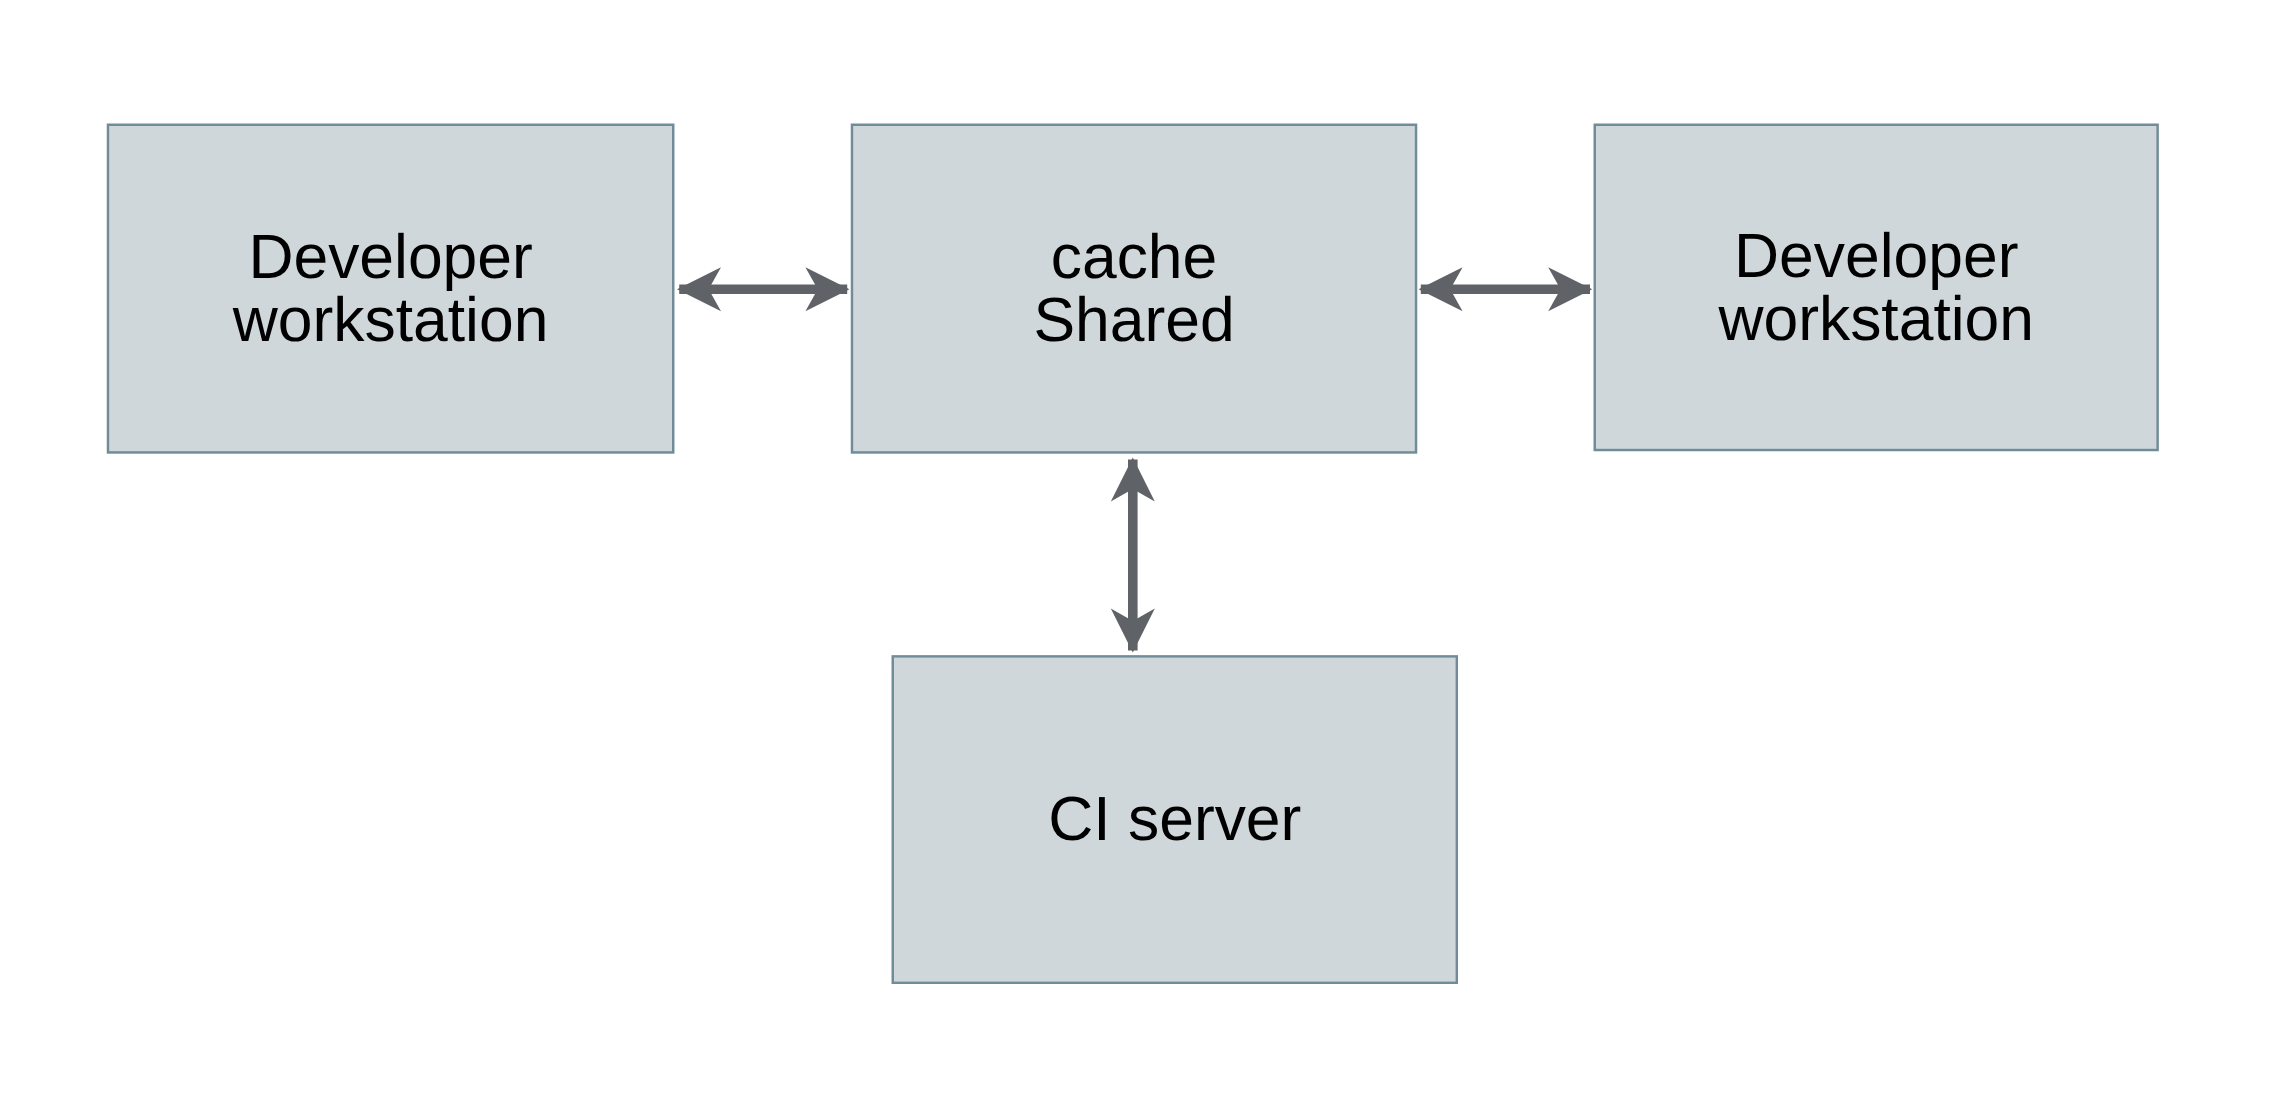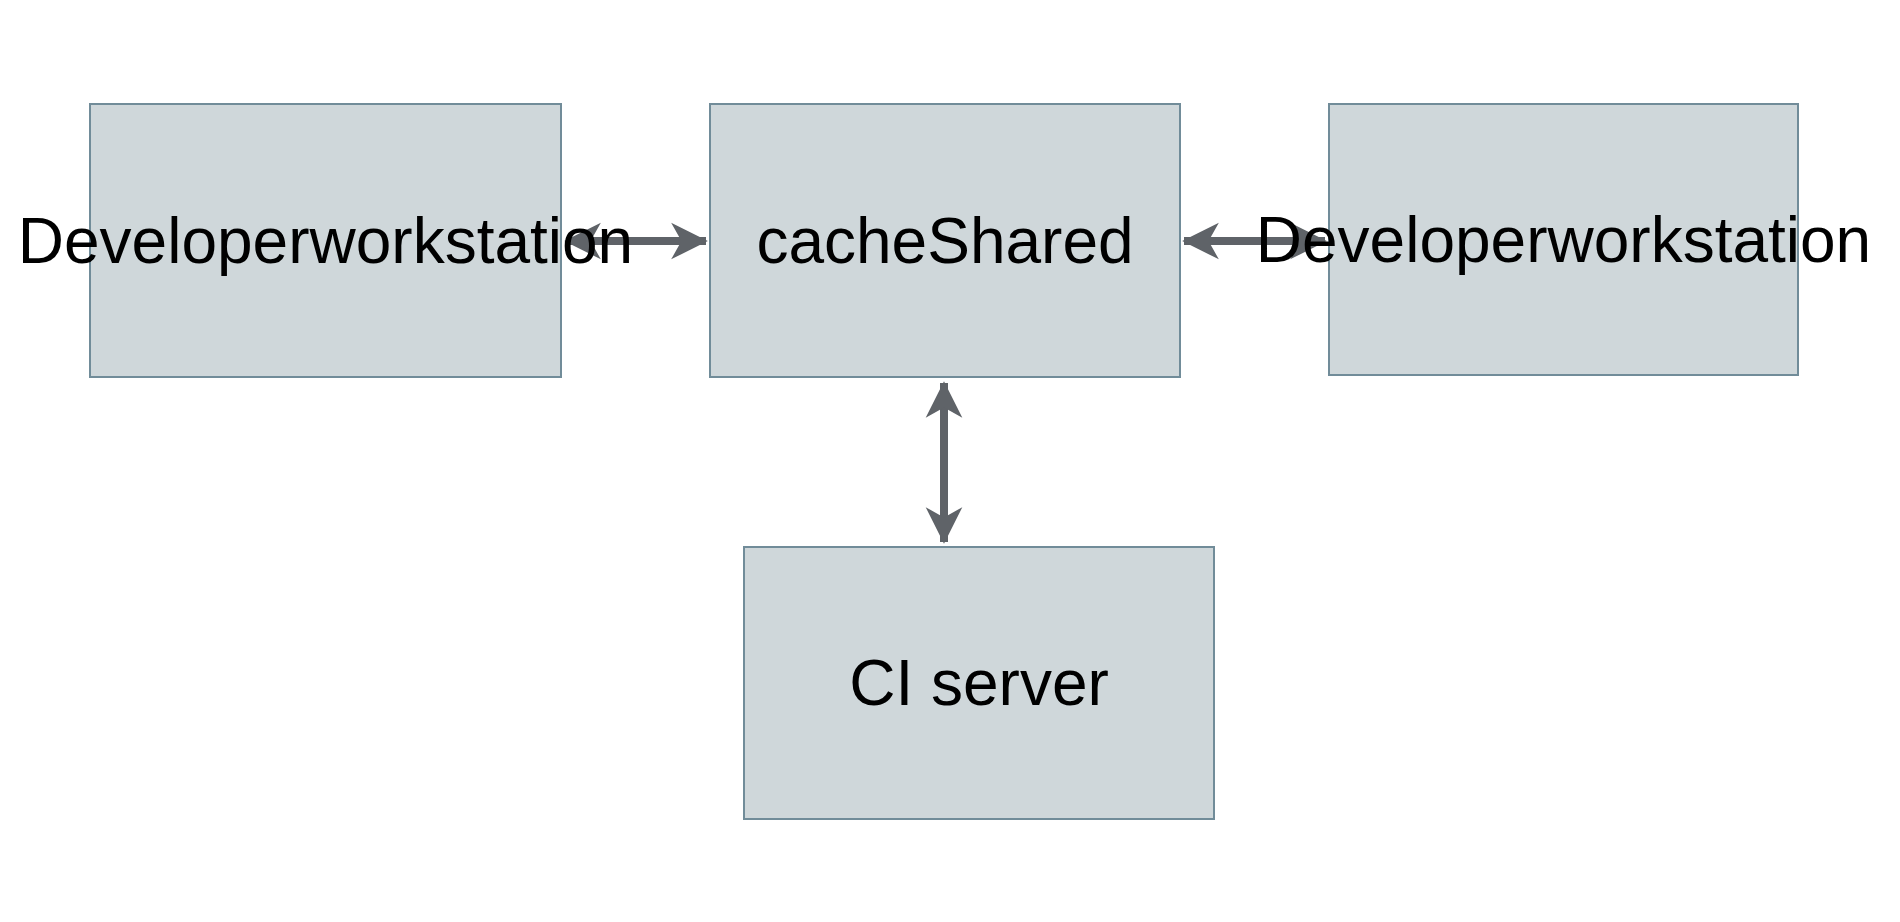--- a/index.html
+++ b/index.html
@@ -32,26 +32,26 @@
   .edges marker path {
     fill: var(--arrow, #5f6368);
     stroke: none;
   }
   .node {
     position: absolute;
     box-sizing: border-box;
     background: var(--node-fill, #cfd7da);
     border: 2px solid var(--node-border, #718c99);
     display: flex;
-    flex-direction: row;
+    flex-direction: column;
     align-items: center;
     justify-content: center;
     text-align: center;
     color: var(--text, #000000);
-    font-size: 64px;
+    font-size: 52px;
     line-height: 1.0;
     letter-spacing: 0px;
   }
   .node .line {
     display: block;
     white-space: nowrap;
   }
   .node-dev-left  { left:  89px; top: 103px; width: 473px; height: 275px; }
   .node-cache     { left: 709px; top: 103px; width: 472px; height: 275px; }
   .node-dev-right { left: 1328px; top: 103px; width: 471px; height: 273px; }

